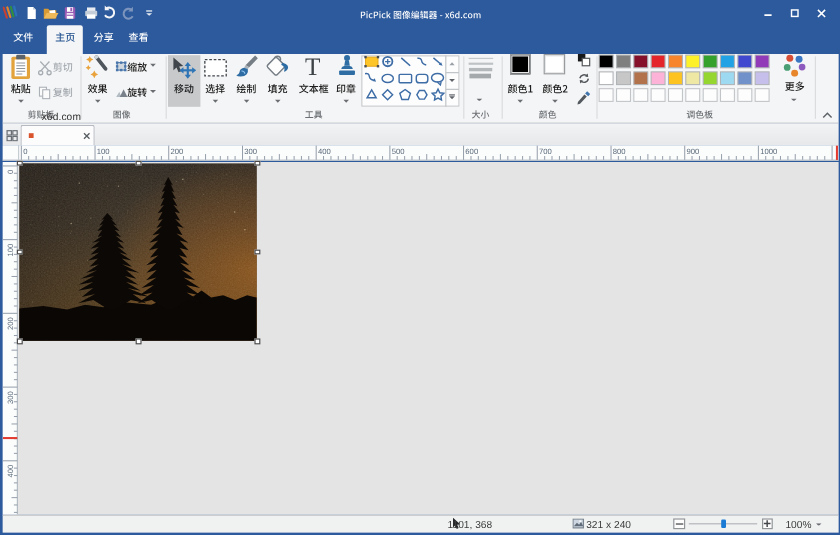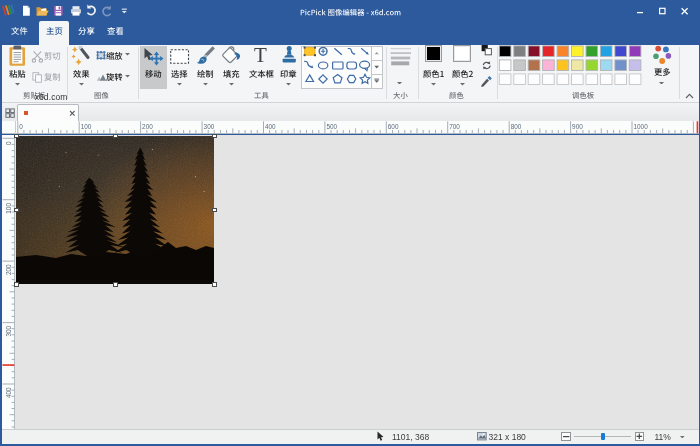--- a/index.html
+++ b/index.html
@@ -896,36 +896,36 @@
 <div class="ab" style="left:113.1px;top:133.7px;width:4.6px;height:4.6px;background:#fff;border:1px solid #4a4a4a"></div>
 <div class="ab" style="left:212.2px;top:133.7px;width:4.6px;height:4.6px;background:#fff;border:1px solid #4a4a4a"></div>
 <div class="ab" style="left:14.0px;top:207.9px;width:4.6px;height:4.6px;background:#fff;border:1px solid #4a4a4a"></div>
 <div class="ab" style="left:212.2px;top:207.9px;width:4.6px;height:4.6px;background:#fff;border:1px solid #4a4a4a"></div>
 <div class="ab" style="left:14.0px;top:282.1px;width:4.6px;height:4.6px;background:#fff;border:1px solid #4a4a4a"></div>
 <div class="ab" style="left:113.1px;top:282.1px;width:4.6px;height:4.6px;background:#fff;border:1px solid #4a4a4a"></div>
 <div class="ab" style="left:212.2px;top:282.1px;width:4.6px;height:4.6px;background:#fff;border:1px solid #4a4a4a"></div>
 <svg class="ab" style="left:376px;top:431px" width="14" height="11">
 <path d="M1.5 0.5l0 8 1.9-1.7 1.2 3 1.6-0.7-1.2-2.9 2.5-0.3Z" fill="#26282a"></path>
     </svg>
-<div class="ab" style="left:392px;top:432.4px;font-size:8.5px;color:#3c3c3c">1101, 368</div>
+<div class="ab" style="left:373px;top:432.4px;font-size:8.5px;color:#3c3c3c">1101, 368</div>
 <svg class="ab" style="left:477px;top:432.2px" width="10" height="9">
 <rect x="0.5" y="0.5" width="8.7" height="7.4" fill="#cdd6e0" stroke="#7a8590" stroke-width="1"></rect>
 <path d="M1.2 6.6l2.6-3 1.8 1.6 1.6-2.4 1.8 3.8Z" fill="#5f6b78"></path>
 <circle cx="6.6" cy="2.4" r="0.9" fill="#fff"></circle>
     </svg>
-<div class="ab" style="left:488.5px;top:432.4px;font-size:8.5px;color:#3c3c3c">321 x 180</div>
+<div class="ab" style="left:488.5px;top:432.4px;font-size:8.5px;color:#3c3c3c">321 x 240</div>
 <div class="ab" style="left:560.9px;top:431.7px;width:9.7px;height:9.2px;background:#fdfdfd;border:1px solid #919598"></div>
 <svg class="ab" style="left:562.5px;top:435.8px" width="7" height="2">
       <rect width="6.4" height="1.2" fill="#44474a"></rect>
     </svg>
 <div class="ab" style="left:574px;top:436px;width:56.7px;height:1.2px;background:#b4b6b8"></div>
 <div class="ab" style="left:600.9px;top:433.1px;width:4px;height:7.4px;background:#1a7ad4;border-radius:1px"></div>
 <div class="ab" style="left:634.8px;top:431.7px;width:9.7px;height:9.2px;background:#fdfdfd;border:1px solid #919598"></div>
 <svg class="ab" style="left:636.3px;top:433.2px" width="7" height="7">
       <path d="M3.3 0.5v5.6M0.5 3.3h5.6" stroke="#44474a" stroke-width="1.2"></path>
     </svg>
-<div class="ab" style="left:654.5px;top:432.4px;font-size:8.5px;color:#3c3c3c">11%</div>
+<div class="ab" style="left:654.5px;top:432.4px;font-size:8.5px;color:#3c3c3c">100%</div>
 <svg style="position:absolute;left:680.2px;top:436.0px" width="4.6" height="2.4">
       <path d="M0 0H4.6L2.3 2.4Z" fill="#6a6e72"></path>
     </svg>
 <div class="ab" style="left:0;top:0;width:1.5px;height:446px;background:#2d5a9c"></div>
 <div class="ab" style="left:698.5px;top:0;width:1.5px;height:446px;background:#2d5a9c"></div>
 <div class="ab" style="left:0;top:443.5px;width:700px;height:2.5px;background:#2d5a9c"></div>
 </div>
 </body></html>

